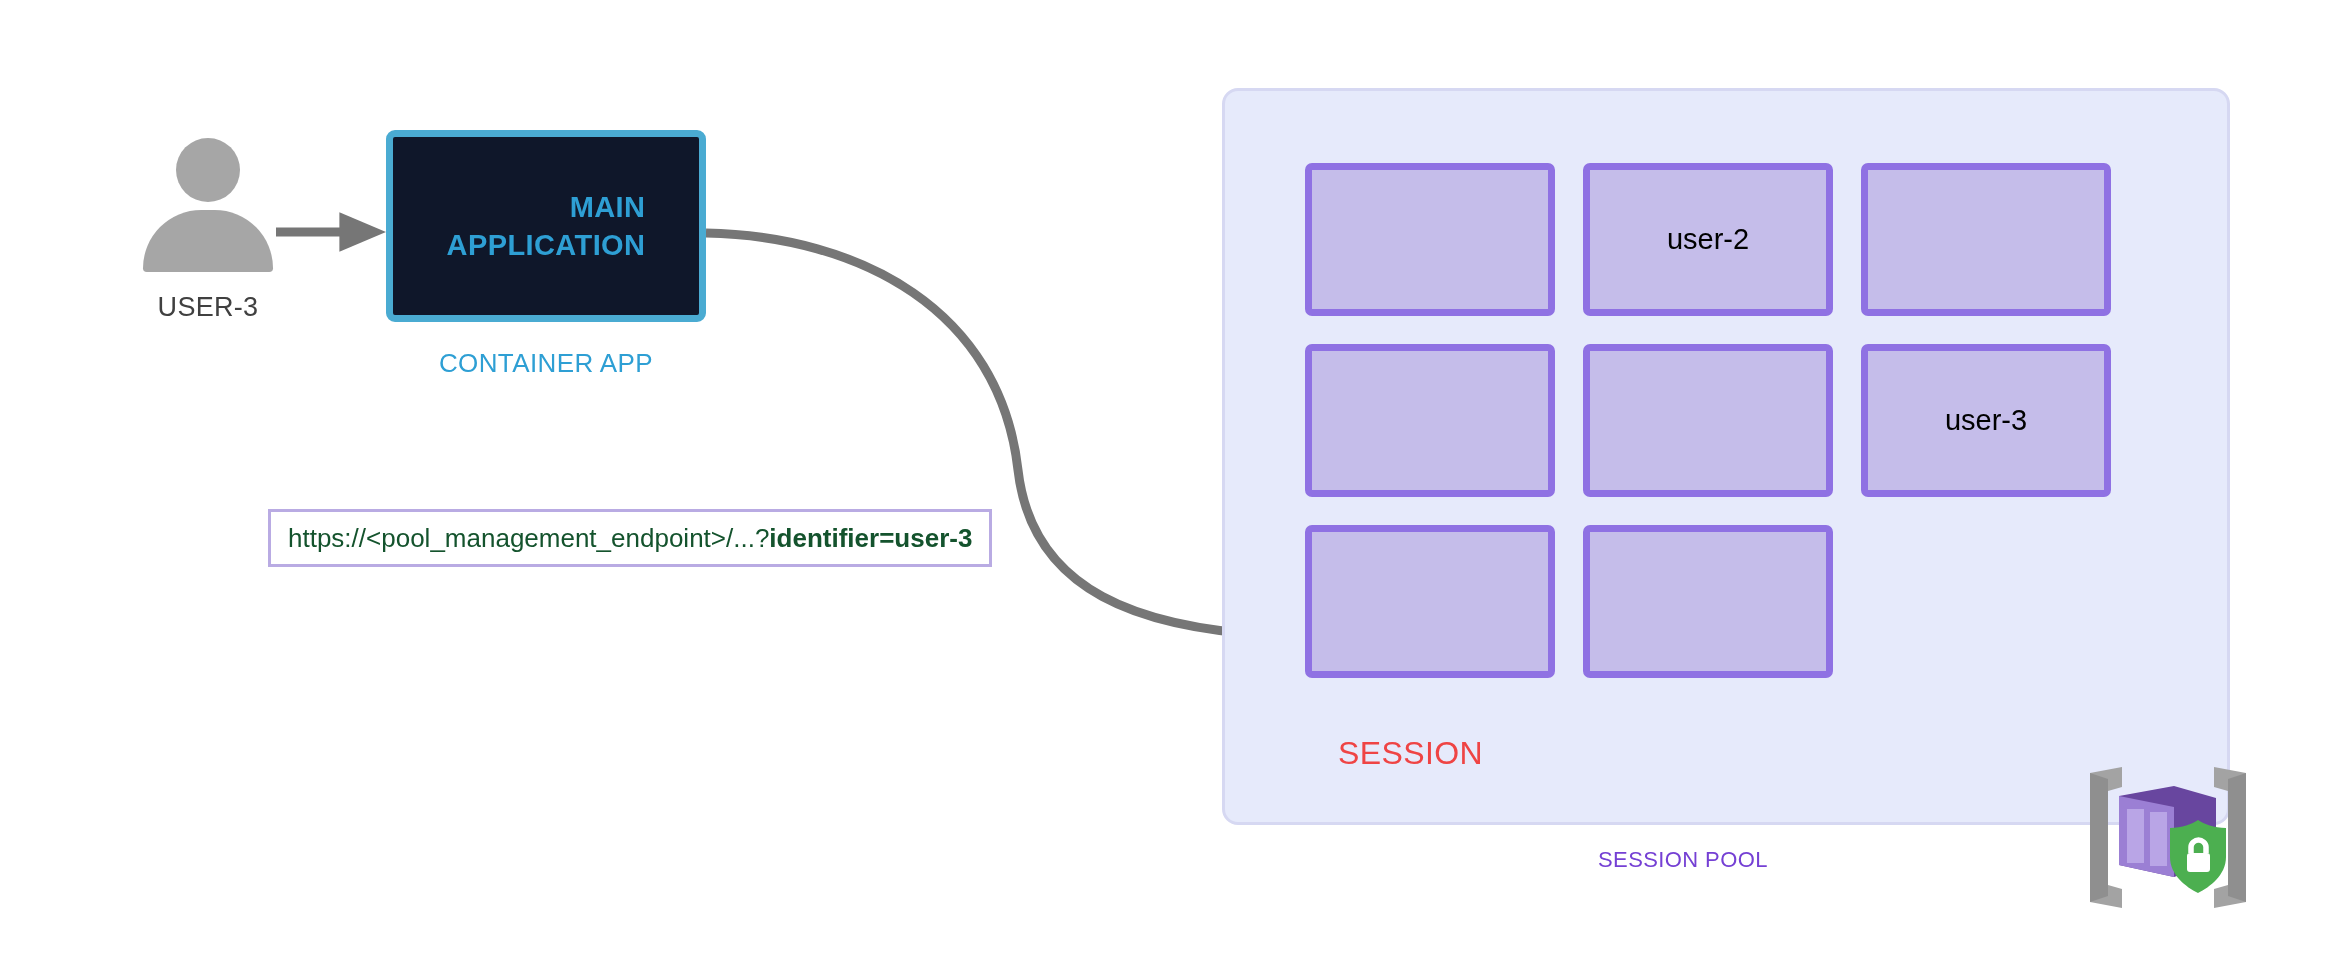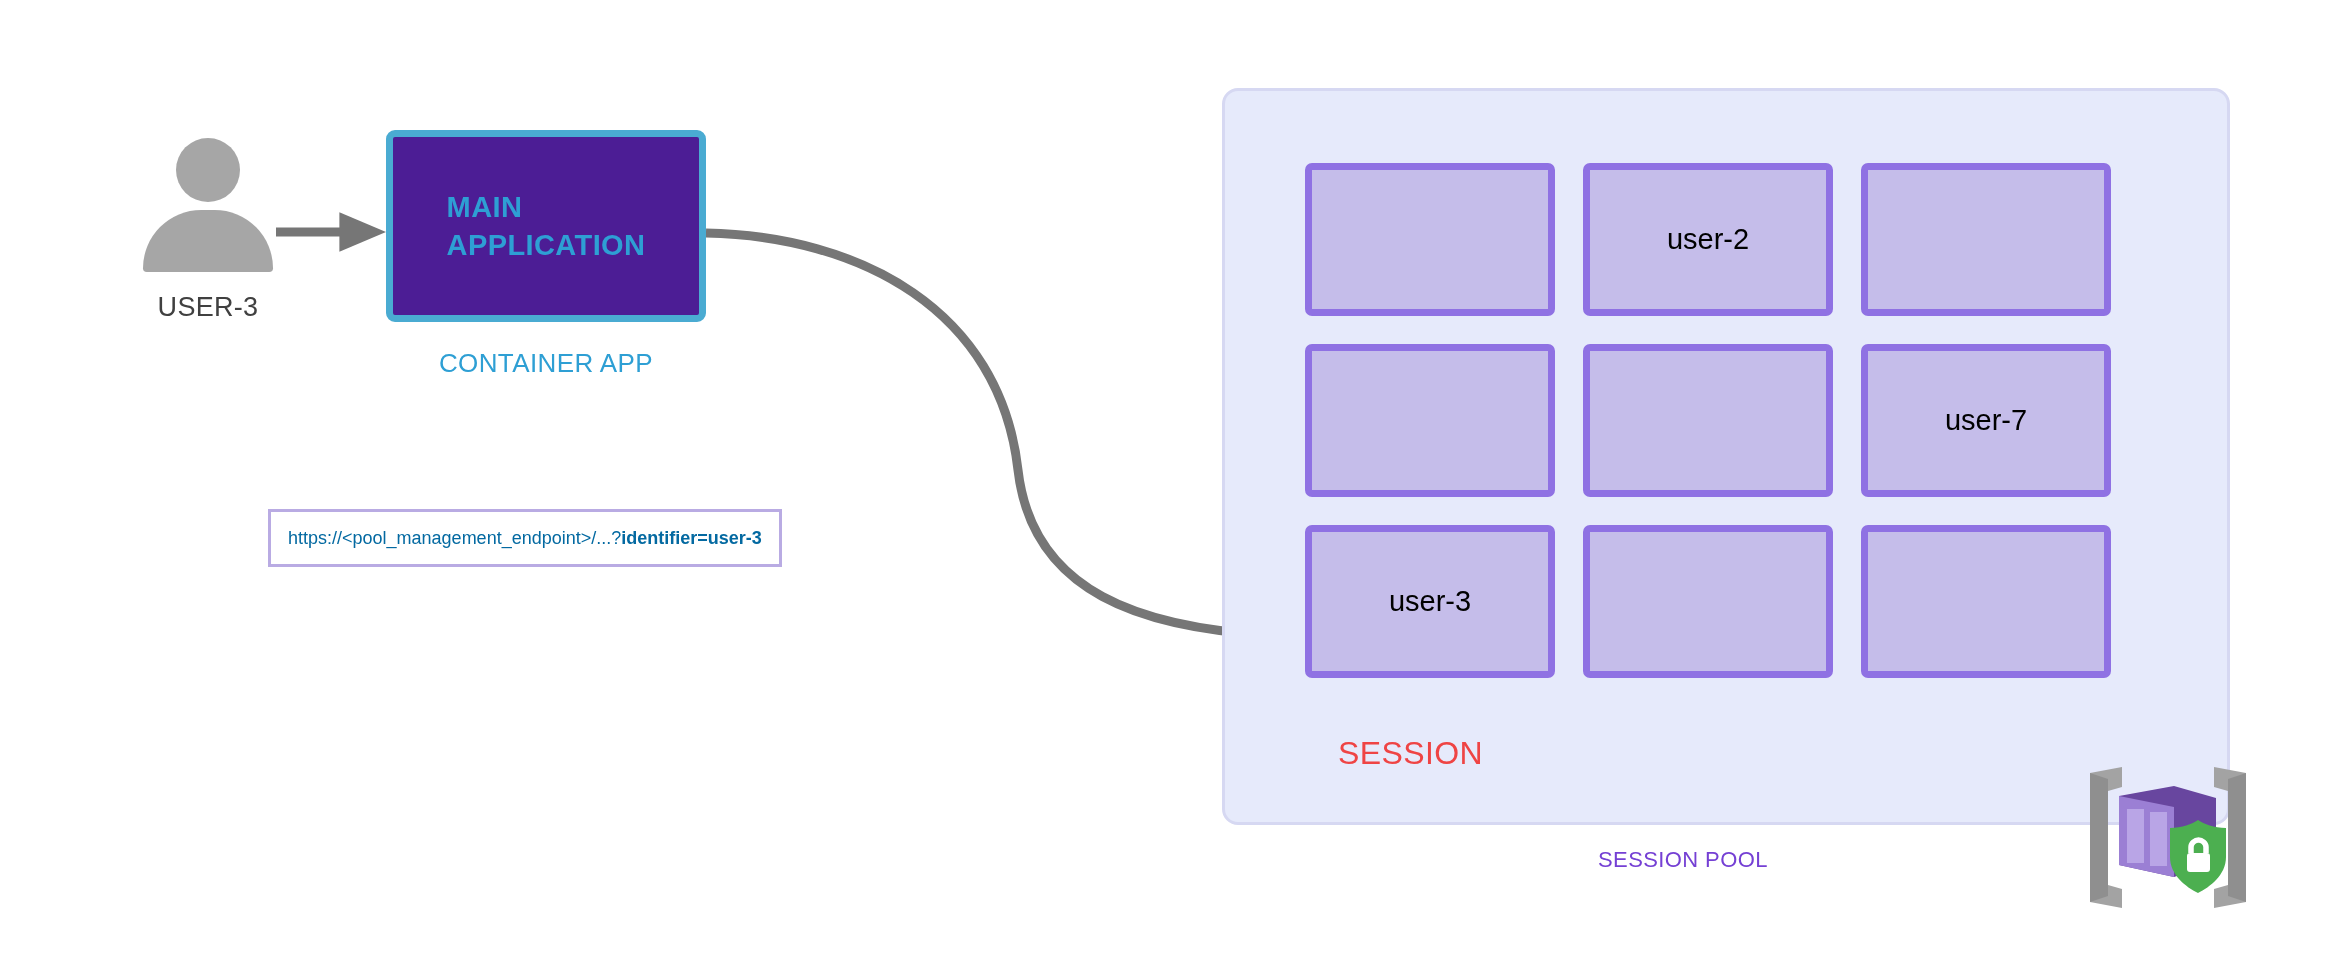--- a/index.html
+++ b/index.html
@@ -75,27 +75,27 @@
   #app-node {
     position: absolute;
     left: 386px;
     top: 130px;
     z-index: 3;
   }
   #app-box {
     width: 320px;
     height: 192px;
     box-sizing: border-box;
-    background: #4c1d95;
+    background: #0f172a;
     border: 7px solid #4aabd2;
     border-radius: 9px;
     display: flex;
     align-items: center;
     justify-content: center;
-    text-align: left;
+    text-align: right;
   }
   #app-box-title {
     color: #2e9fd4;
     font-size: 29px;
     font-weight: bold;
     line-height: 1.32;
     letter-spacing: 0.4px;
   }
   #app-caption {
     margin-top: 26px;
@@ -115,22 +115,22 @@
     box-sizing: border-box;
     background: #ffffff;
     border: 3px solid #b9abe3;
     display: flex;
     align-items: center;
     padding: 0 17px;
     z-index: 5;
     white-space: nowrap;
   }
   #url-callout .url-text {
-    font-size: 18px;
-    color: #0369a1;
+    font-size: 26px;
+    color: #14532d;
   }
   #url-callout .url-text b {
     font-weight: bold;
   }
 
   
   #session-pool {
     position: absolute;
     left: 1222px;
     top: 88px;
@@ -248,23 +248,20 @@
       <div class="session-cell">
         <span class="cell-label"></span>
       </div>
       <div class="session-cell">
         <span class="cell-label"></span>
       </div>
       <div class="session-cell">
         <span class="cell-label"></span>
       </div>
       <div class="session-cell">
-        <span class="cell-label">user-7</span>
-      </div>
-      <div class="session-cell">
         <span class="cell-label">user-3</span>
       </div>
       <div class="session-cell">
         <span class="cell-label"></span>
       </div>
       <div class="session-cell">
         <span class="cell-label"></span>
       </div>
     </div>
   </div>

